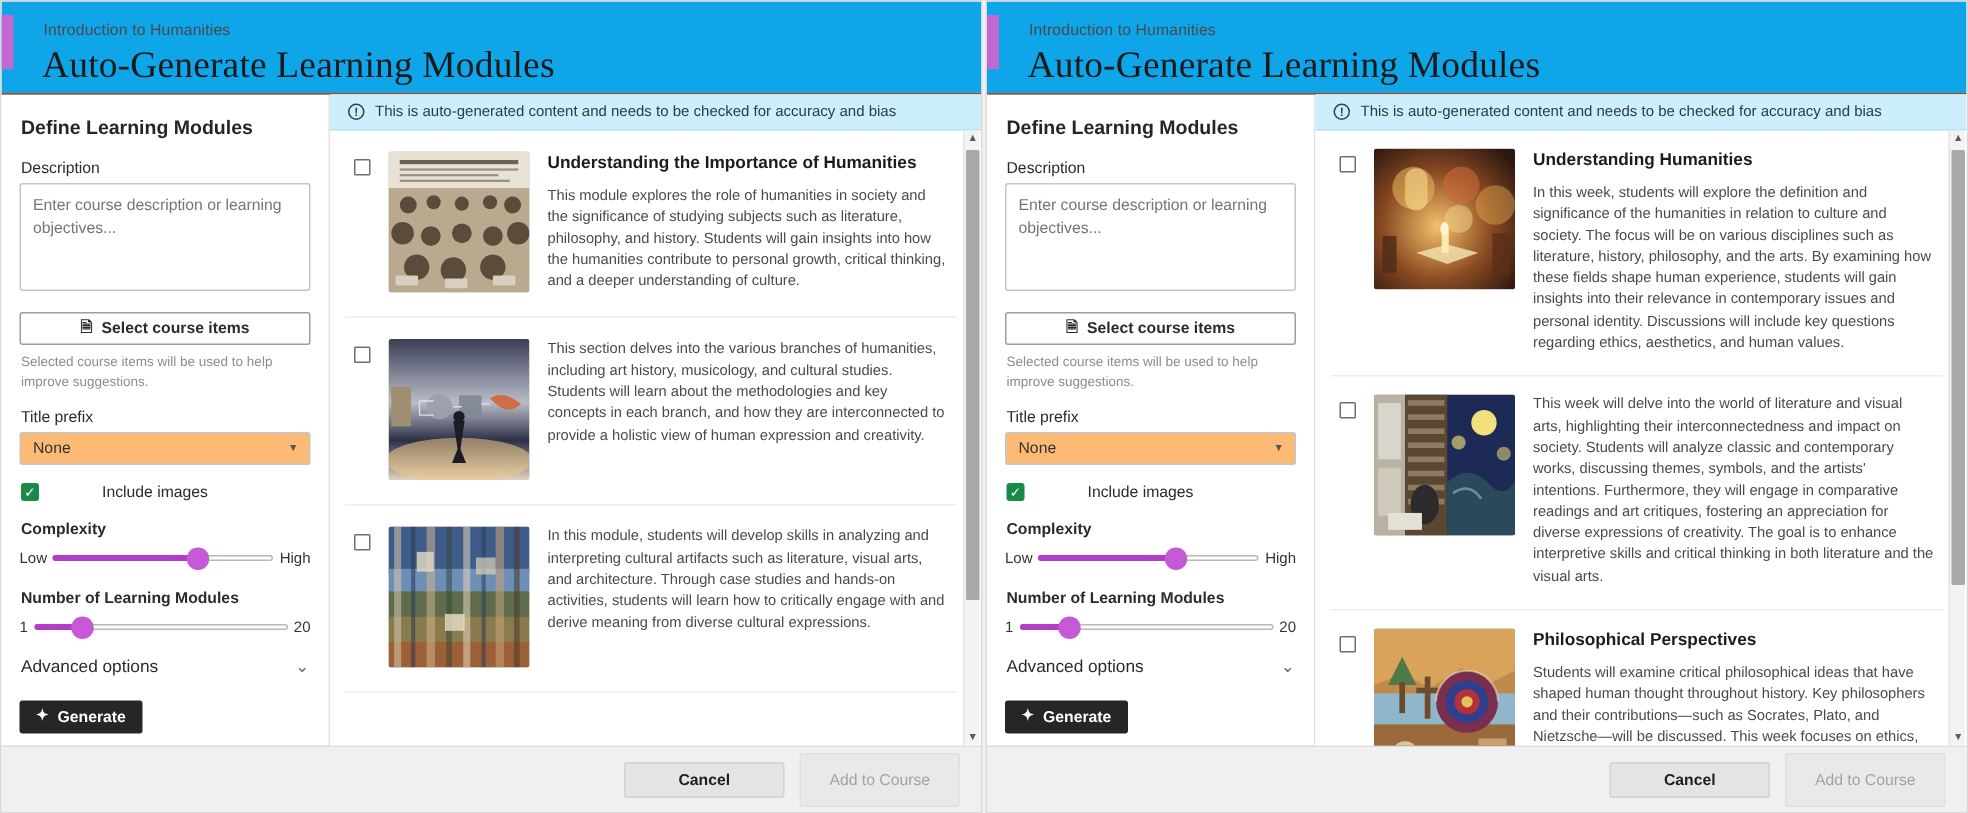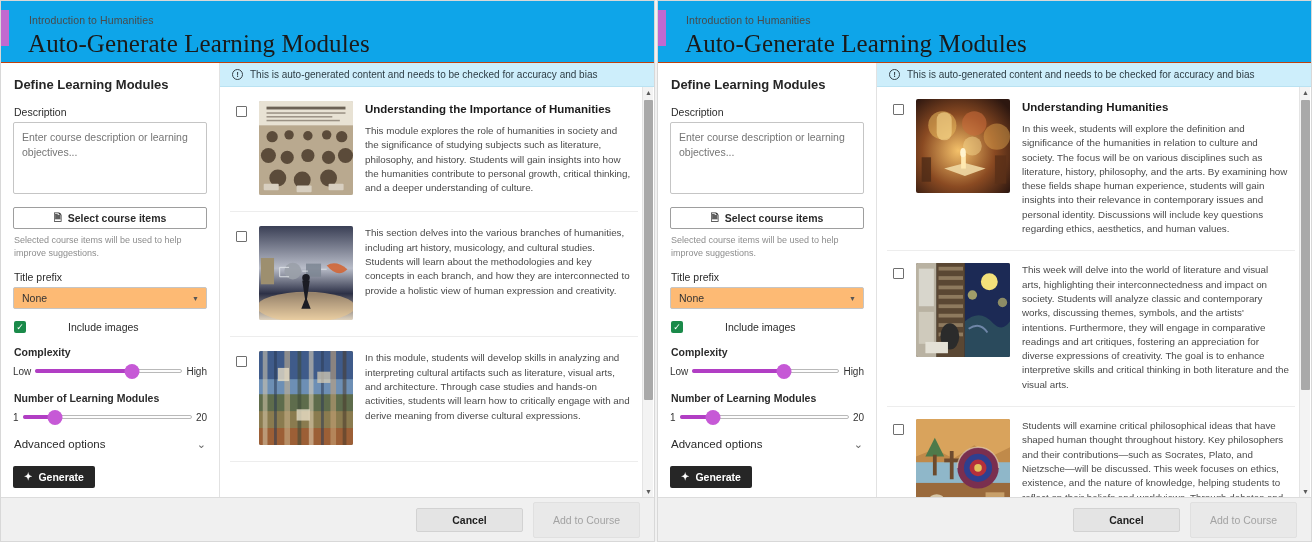--- a/index.html
+++ b/index.html
@@ -744,20 +744,21 @@
                 <circle cx="66" cy="52" r="22" fill="#7a2f4f"></circle>
                 <circle cx="66" cy="52" r="15" fill="#2e3f8f"></circle>
                 <circle cx="66" cy="52" r="9" fill="#b4303a"></circle>
                 <circle cx="66" cy="52" r="4" fill="#e2c45c"></circle>
                 <path d="M44 52 a22 22 0 0 1 44 0" stroke="#e8dcc0" stroke-width="1.5" fill="none" opacity=".6"></path>
                 <ellipse cx="22" cy="86" rx="8" ry="6" fill="#d7c7a8"></ellipse>
                 <rect x="74" y="78" width="20" height="18" fill="#c8a06a"></rect>
               </svg>
             </span>
             <span class="mtext">
+              <span class="mtitle" style="display:block">Philosophical Perspectives</span>
               <span class="mdesc" style="display:block">Students will examine critical philosophical ideas that have shaped human thought throughout history. Key philosophers and their contributions—such as Socrates, Plato, and Nietzsche—will be discussed. This week focuses on ethics, existence, and the nature of knowledge, helping students to reflect on their beliefs and worldviews. Through debates and discussions, students will enhance their analytical skills and develop a foundational understanding of philosophical inquiry.</span>
             </span>
           </div>
 
           <div class="vscroll">
             <span class="arrow up">▲</span>
             <span class="thumbbar" style="top:13px;height:290px;"></span>
             <span class="arrow down">▼</span>
           </div>
         </div>

